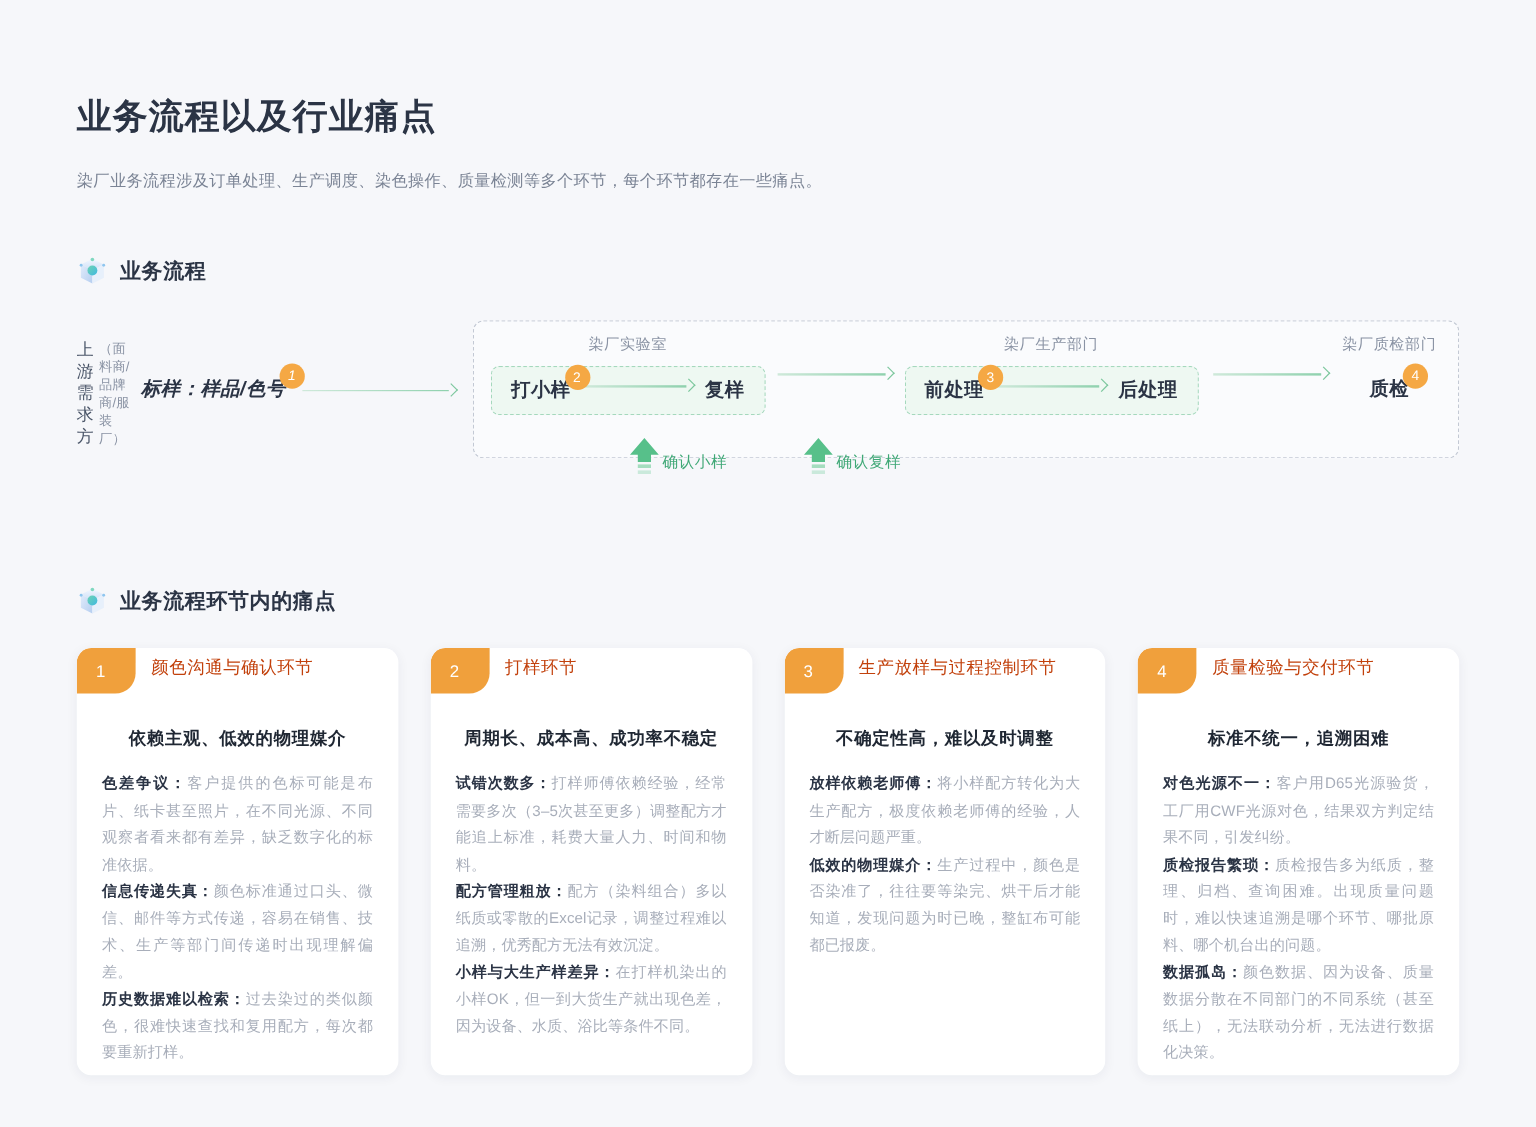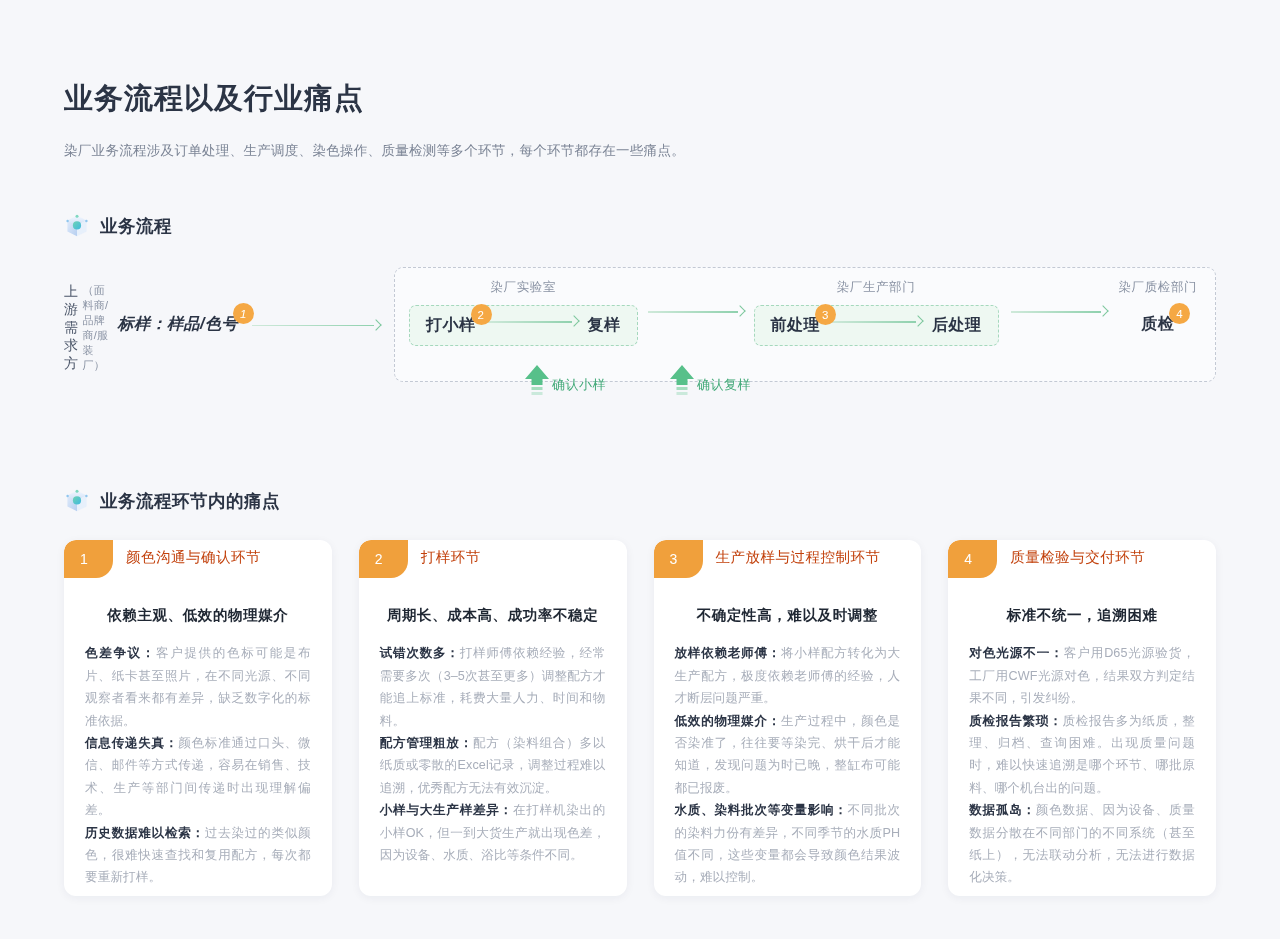--- a/index.html
+++ b/index.html
@@ -452,21 +452,20 @@
       </div>
       <div class="card">
         <div class="card-head">
           <div class="card-tab">3</div>
           <div class="card-head-title">生产放样与过程控制环节</div>
         </div>
         <div class="card-subtitle">不确定性高，难以及时调整</div>
         <div class="card-body">
           <p class="pt"><b>放样依赖老师傅：</b><span>将小样配方转化为大生产配方，极度依赖老师傅的经验，人才断层问题严重。</span></p>
           <p class="pt"><b>低效的物理媒介：</b><span>生产过程中，颜色是否染准了，往往要等染完、烘干后才能知道，发现问题为时已晚，整缸布可能都已报废。</span></p>
-          <p class="pt"><b>水质、染料批次等变量影响：</b><span>不同批次的染料力份有差异，不同季节的水质PH值不同，这些变量都会导致颜色结果波动，难以控制。</span></p>
         </div>
       </div>
       <div class="card">
         <div class="card-head">
           <div class="card-tab">4</div>
           <div class="card-head-title">质量检验与交付环节</div>
         </div>
         <div class="card-subtitle">标准不统一，追溯困难</div>
         <div class="card-body">
           <p class="pt"><b>对色光源不一：</b><span>客户用D65光源验货，工厂用CWF光源对色，结果双方判定结果不同，引发纠纷。</span></p>

